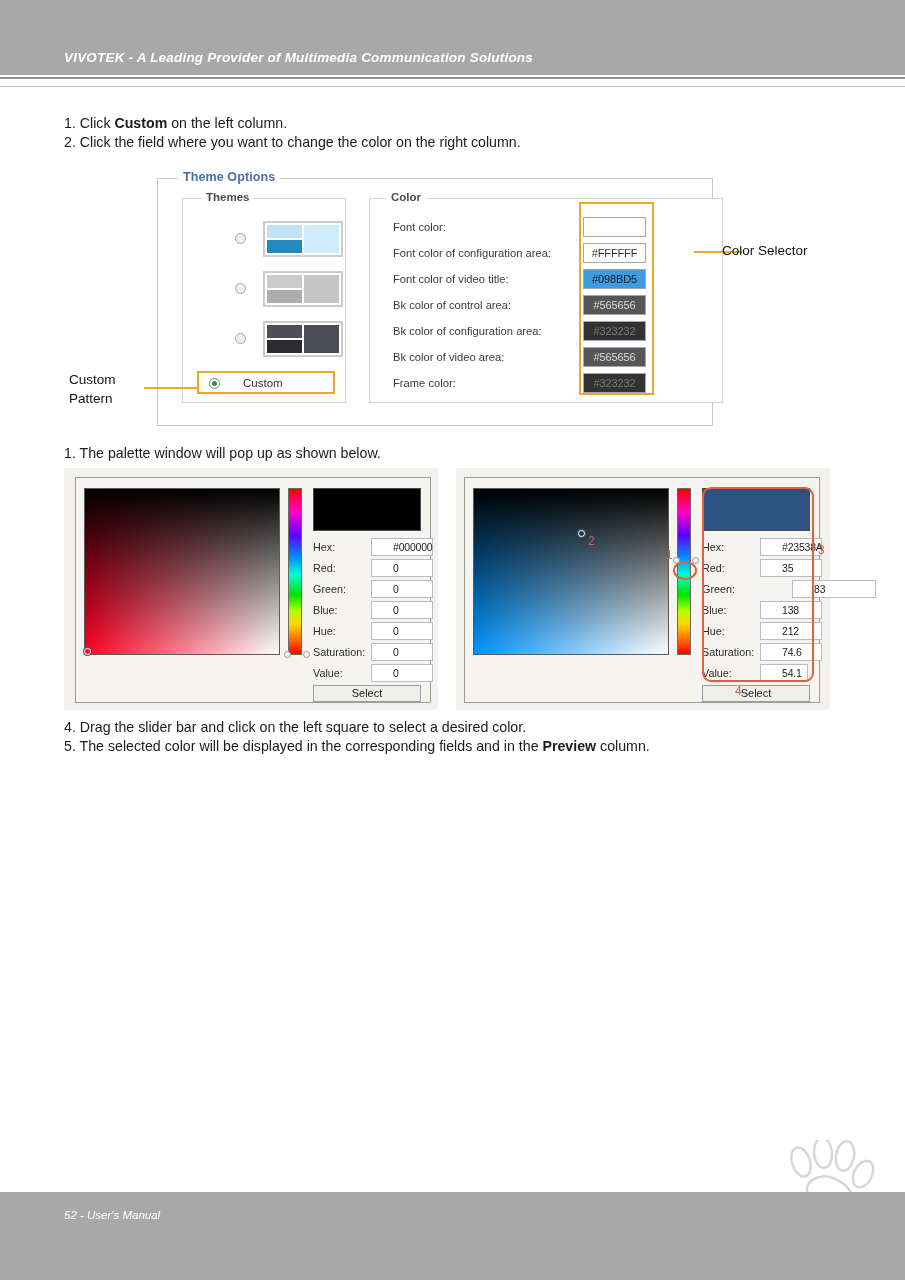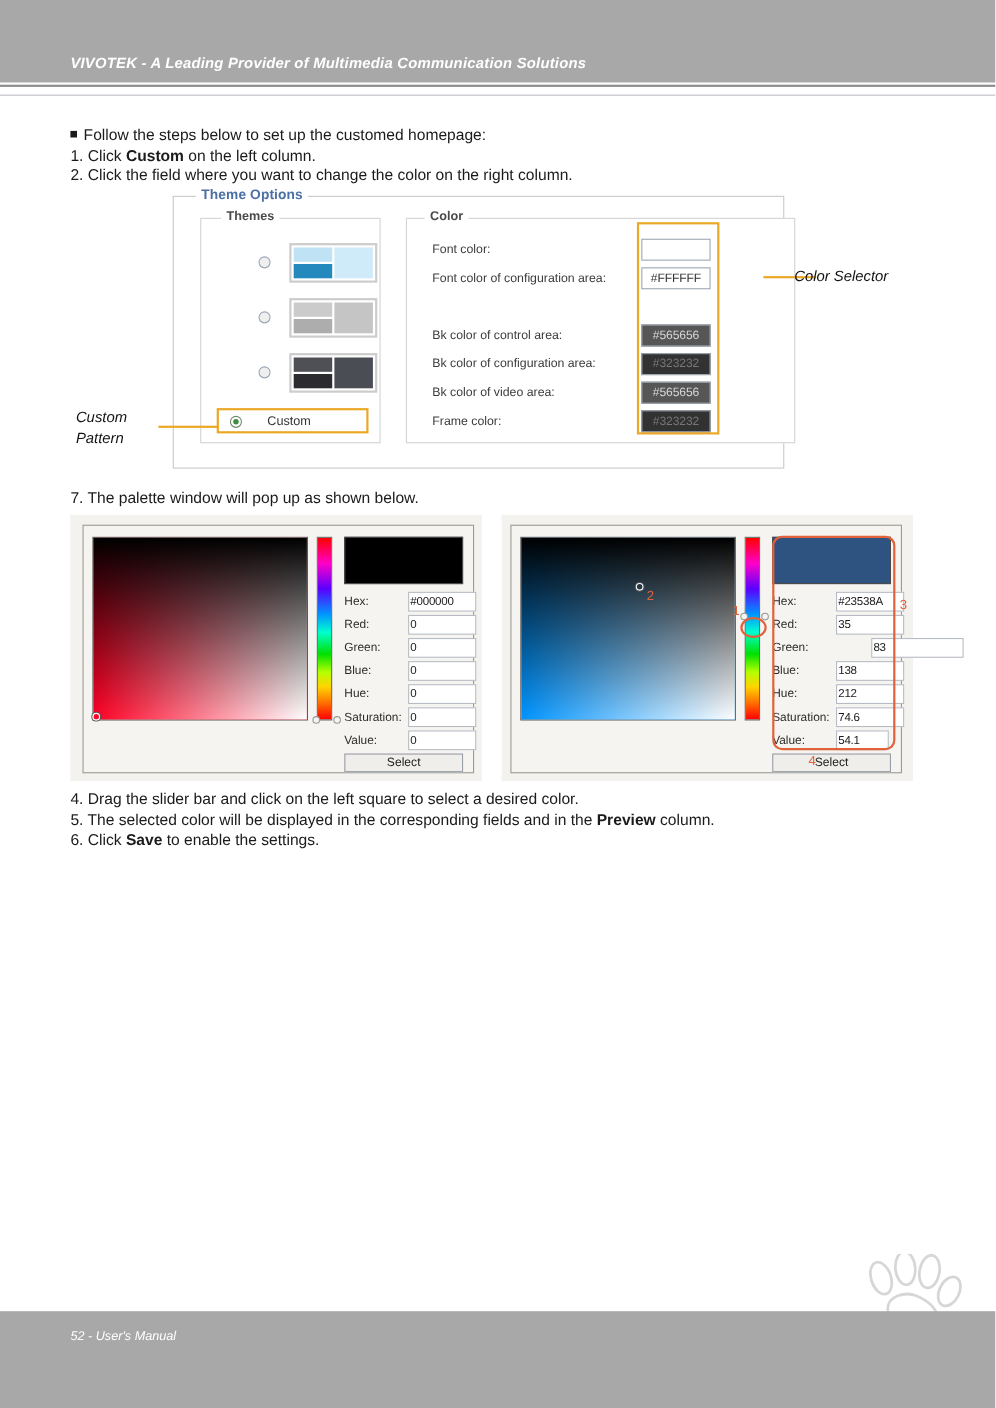--- a/index.html
+++ b/index.html
@@ -129,21 +129,20 @@
   #color-selector-highlight {
     position: absolute; left: 421px; top: 23px;
     width: 75px; height: 193px;
     border: 2px solid #eba827; pointer-events: none;
   }
 
   
   .ann-text {
     position: absolute; font-size: 13.5px; color: #121212;
     white-space: nowrap;
-    font-style: italic;
   }
   .ann-line {
     position: absolute; height: 2px; background: #eba827;
   }
 
   
   #step3 {
     position: absolute; left: 64px; top: 444px;
     font-size: 14.2px; color: #1b1b1b; white-space: nowrap;
   }
@@ -203,21 +202,21 @@
 
   .field-row { position: absolute; width: 140px; height: 21px; }
   .field-label {
     position: absolute; left: 0; top: 3px;
     font-size: 10.8px; color: #2c2c2c; white-space: nowrap;
   }
   .field-input {
     position: absolute; top: 0; height: 18px;
     border: 1px solid #b7bcc4; background: #ffffff;
     font-size: 10.5px; line-height: 16px; color: #1a1a1a;
-    padding-left: 1px; letter-spacing: -.2px;
+    padding-left: 21px; letter-spacing: -.2px;
   }
   .select-btn {
     position: absolute; height: 17px;
     border: 1px solid #999fa8; background: #f0eeea;
     font-size: 11px; line-height: 15px; text-align: center; color: #222;
   }
 
   
   .callout-ellipse {
     position: absolute; border: 2.5px solid #e0613a; border-radius: 50%;
@@ -262,23 +261,20 @@
 </style>
 </head>
 <body>
 
 <div id="header-band"></div>
 <div id="header-title">VIVOTEK - A Leading Provider of Multimedia Communication Solutions</div>
 <div id="header-rule-1"></div>
 <div id="header-rule-2"></div>
 
 <div id="intro">
-  <div class="step-line">
-    <span class="sq-bullet"></span><span>Follow the steps below to set up the customed homepage:</span>
-  </div>
   <div class="step-line">
     <span>1. Click </span><b>Custom</b><span> on the left column.</span>
   </div>
   <div class="step-line">2. Click the field where you want to change the color on the right column.</div>
 </div>
 
 <div id="theme-options">
   <div id="theme-options-legend">Theme Options</div>
 
   <div id="themes-box">
@@ -329,20 +325,24 @@
     <div id="color-legend">Color</div>
 
     <div class="color-row" style="top:18px">
       <div class="color-label">Font color:</div>
       <div class="color-swatch" style="background:#ffffff;color:#333333"></div>
     </div>
     <div class="color-row" style="top:44px">
       <div class="color-label">Font color of configuration area:</div>
       <div class="color-swatch" style="background:#ffffff;color:#333333">#FFFFFF</div>
     </div>
+    <div class="color-row" style="top:70px">
+      <div class="color-label">Font color of video title:</div>
+      <div class="color-swatch" style="background:#3d9be0;color:#1d1d1d">#098BD5</div>
+    </div>
     <div class="color-row" style="top:96px">
       <div class="color-label">Bk color of control area:</div>
       <div class="color-swatch" style="background:#565656;color:#d8d8d8">#565656</div>
     </div>
     <div class="color-row" style="top:122px">
       <div class="color-label">Bk color of configuration area:</div>
       <div class="color-swatch" style="background:#323232;color:#777777">#323232</div>
     </div>
     <div class="color-row" style="top:148px">
       <div class="color-label">Bk color of video area:</div>
@@ -357,21 +357,21 @@
   <div id="color-selector-highlight"></div>
 </div>
 
 <div class="ann-line" style="left:694px; top:251px; width:48px;"></div>
 <div class="ann-text" style="left:722px; top:243px;">Color Selector</div>
 
 <div class="ann-text" style="left:69px; top:372px;">Custom</div>
 <div class="ann-text" style="left:69px; top:391px;">Pattern</div>
 <div class="ann-line" style="left:144px; top:387px; width:55px;"></div>
 
-<div id="step3" class="step-line">7. The palette window will pop up as shown below.</div>
+<div id="step3" class="step-line">1. The palette window will pop up as shown below.</div>
 
 <div id="palette-bg-left" class="palette-bg"></div>
 <div id="palette-bg-right" class="palette-bg"></div>
 
 <div id="palette-left" class="palette-win">
   <div class="grad-square">
     <div class="grad-base" style="background:#ff0024"></div>
     <div class="grad-white"></div>
     <div class="grad-black"></div>
     <div class="grad-sq-marker" style="left:-1px; bottom:-1px;"></div>
@@ -465,23 +465,20 @@
 <div class="callout-num" style="left:666px; top:548px;">1</div>
 <div class="callout-num" style="left:588px; top:534px;">2</div>
 <div class="callout-rrect" style="left:702px; top:487px; width:112px; height:195px;"></div>
 <div class="callout-num" style="left:818px; top:543px;">3</div>
 <div class="callout-num" style="left:735px; top:684px;">4</div>
 
 <div id="lower-steps">
   <div class="step-line">4. Drag the slider bar and click on the left square to select a desired color.</div>
   <div class="step-line">
     <span>5. The selected color will be displayed in the corresponding fields and in the </span><b>Preview</b><span> column.</span>
-  </div>
-  <div class="step-line">
-    <span>6. Click </span><b>Save</b><span> to enable the settings.</span>
   </div>
 </div>
 
 <div id="watermark">
   <svg id="wm-paw" width="90" height="78" viewBox="0 0 90 78">
     <g fill="none" stroke="#b6b6b6" stroke-width="2.5">
       <ellipse cx="16" cy="22" rx="9" ry="15" transform="rotate(-18 16 22)"></ellipse>
       <ellipse cx="38" cy="13" rx="9" ry="15" transform="rotate(-5 38 13)"></ellipse>
       <ellipse cx="60" cy="16" rx="9" ry="15" transform="rotate(10 60 16)"></ellipse>
       <ellipse cx="78" cy="34" rx="9" ry="14" transform="rotate(26 78 34)"></ellipse>

